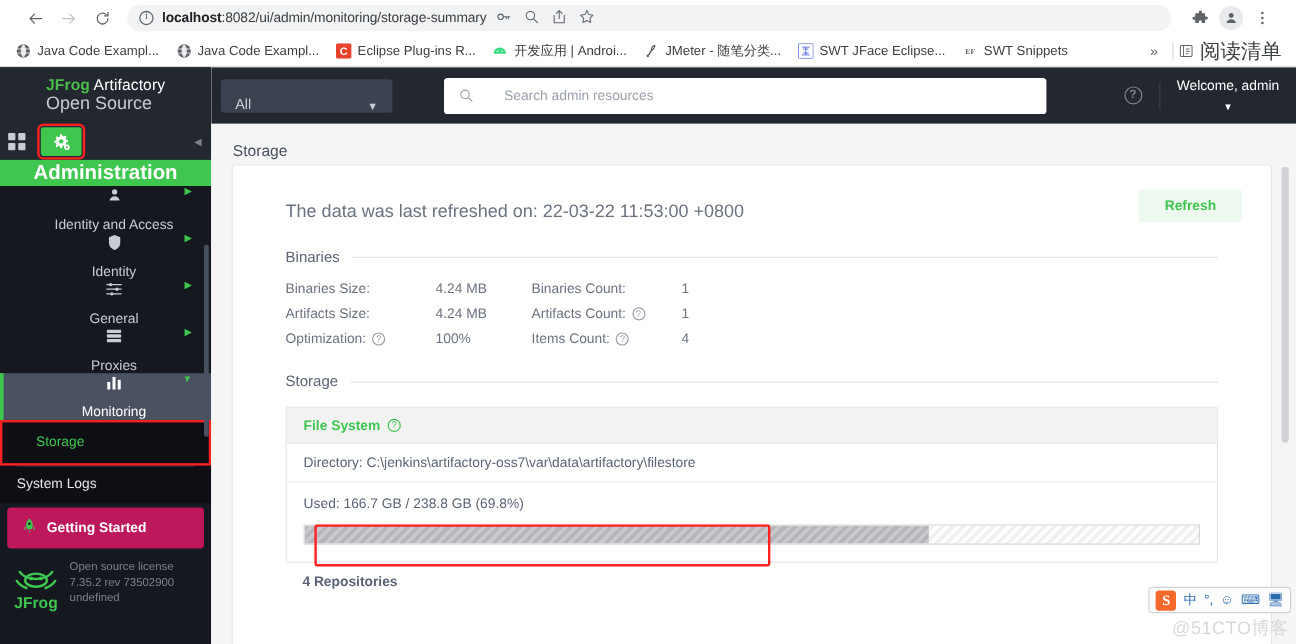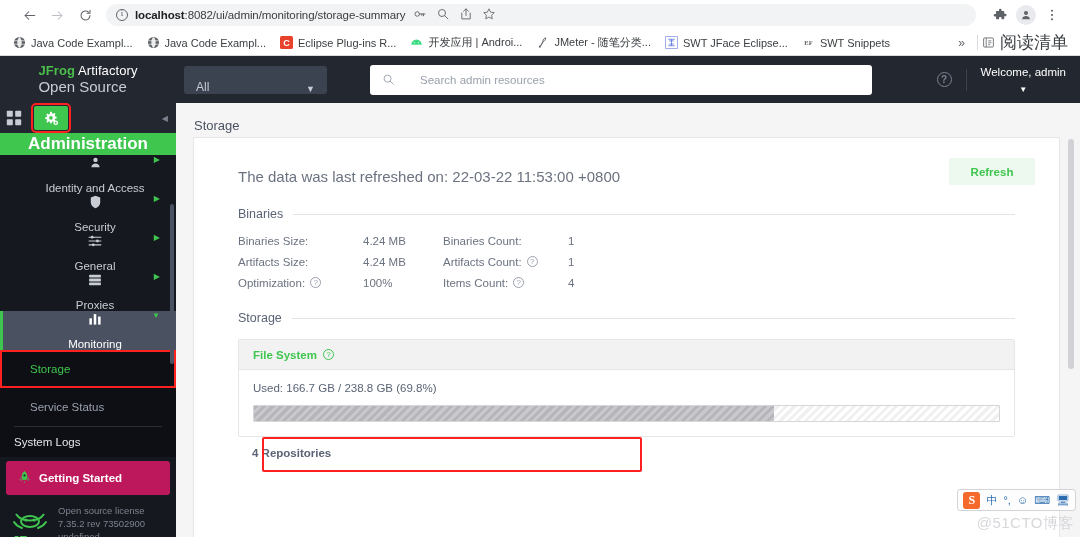--- a/index.html
+++ b/index.html
@@ -490,21 +490,21 @@
         <span>Identity and Access</span>
         <span class="caret">▶</span>
       </div>
 
       <div class="nav-item">
         <span class="nav-ic">
           <svg width="13" height="14" viewBox="0 0 20 22">
               <path d="M10 1.2l7.4 2.9v7.2c0 4.4-3 7.9-7.4 9.5-4.4-1.6-7.4-5.1-7.4-9.5V4.1z" fill="#c8ccd4"></path>
             </svg>
         </span>
-        <span>Security</span>
+        <span>Identity</span>
         <span class="caret">▶</span>
       </div>
 
       <div class="nav-item">
         <span class="nav-ic">
           <svg width="14" height="14" viewBox="0 0 20 20">
               <path d="M1.5 4.5h17M1.5 10h17M1.5 15.5h17" stroke="#c8ccd4" stroke-width="1.5" stroke-linecap="round"></path>
               <circle cx="6" cy="4.5" r="2" fill="#c8ccd4"></circle>
               <circle cx="13.5" cy="10" r="2" fill="#c8ccd4"></circle>
               <circle cx="7.5" cy="15.5" r="2" fill="#c8ccd4"></circle>
@@ -534,23 +534,20 @@
               <rect x="14.4" y="6.5" width="3.6" height="11.5" fill="#ffffff"></rect>
             </svg>
         </span>
         <span>Monitoring</span>
         <span class="caret">▼</span>
       </div>
 
       <div class="sub-list">
         <div class="sub-item active sub-highlight">
           <span>Storage</span>
-        </div>
-        <div class="sub-item">
-          <span>Service Status</span>
         </div>
         <div class="sub-div"></div>
         <div class="sub-item" style="height:30px;padding-left:14px;color:#e4e6ea;">
           <span>System Logs</span>
         </div>
       </div>
     </div>
 
     <div class="getting-started">
       <span>
@@ -639,20 +636,23 @@
           <div class="section-head">
             <span class="sh-label">Storage</span>
             <span class="sh-rule"></span>
           </div>
 
           <div class="fs-box">
             <div class="fs-head">
               <span class="fs-head-label">File System</span>
               <span class="qmark green">?</span>
             </div>
+            <div class="fs-dir">
+              <span>Directory: C:\jenkins\artifactory-oss7\var\data\artifactory\filestore</span>
+            </div>
             <div class="used-label">Used: 166.7 GB / 238.8 GB (69.8%)</div>
             <div class="bar-wrap">
               <div class="bar-fill" id="bar-fill" style="width: 69.8%;"></div>
             </div>
           </div>
 
           <div class="repos-label">4 Repositories</div>
         </div>
       </div>
 

